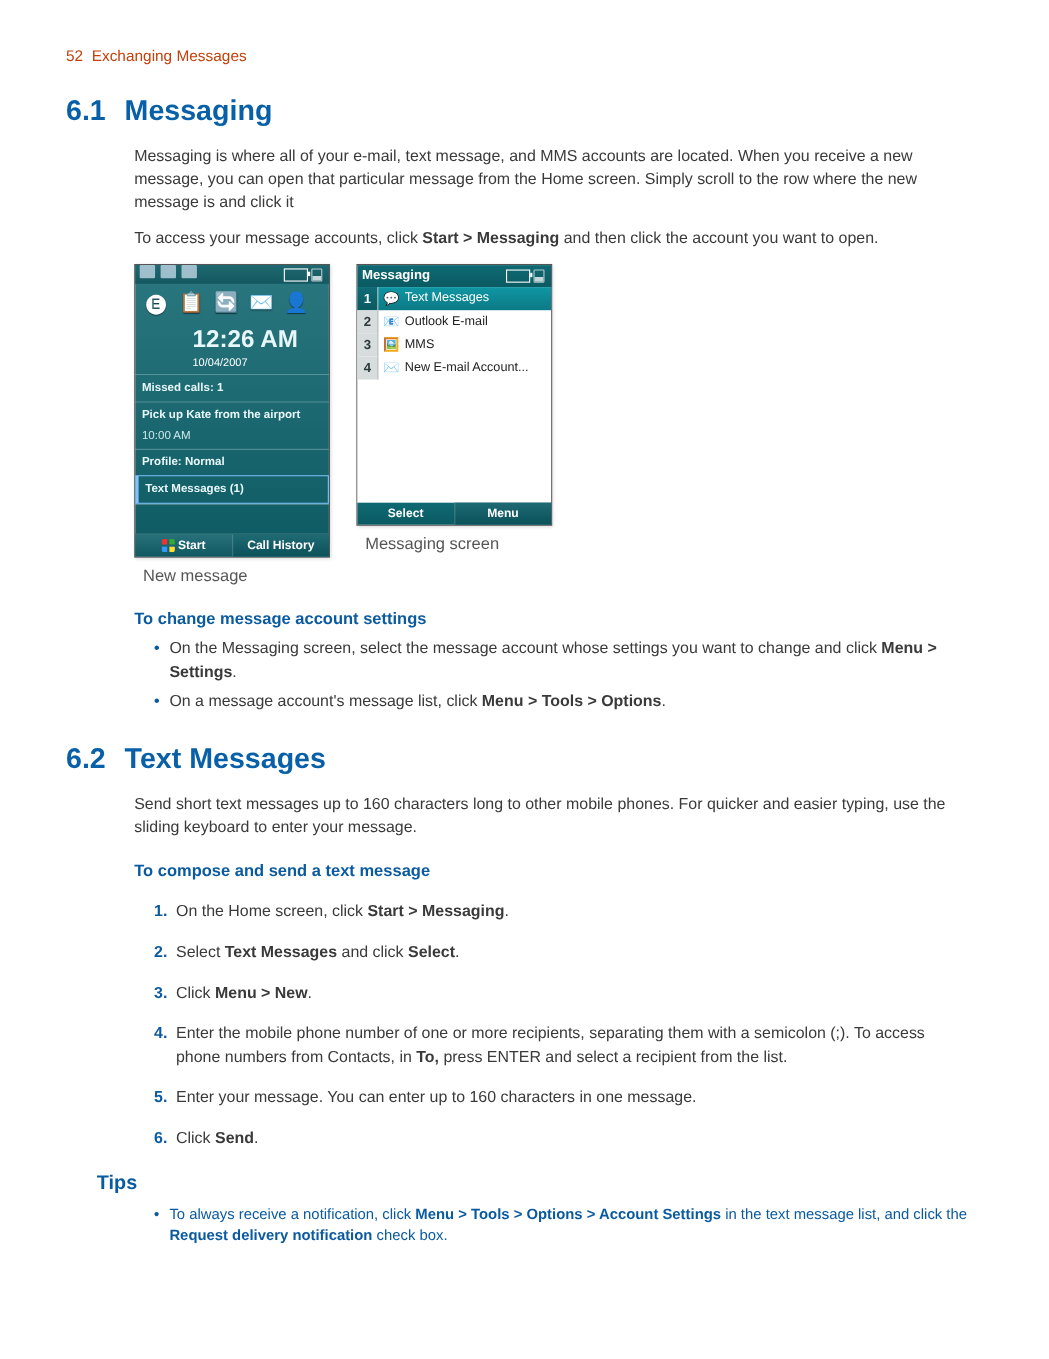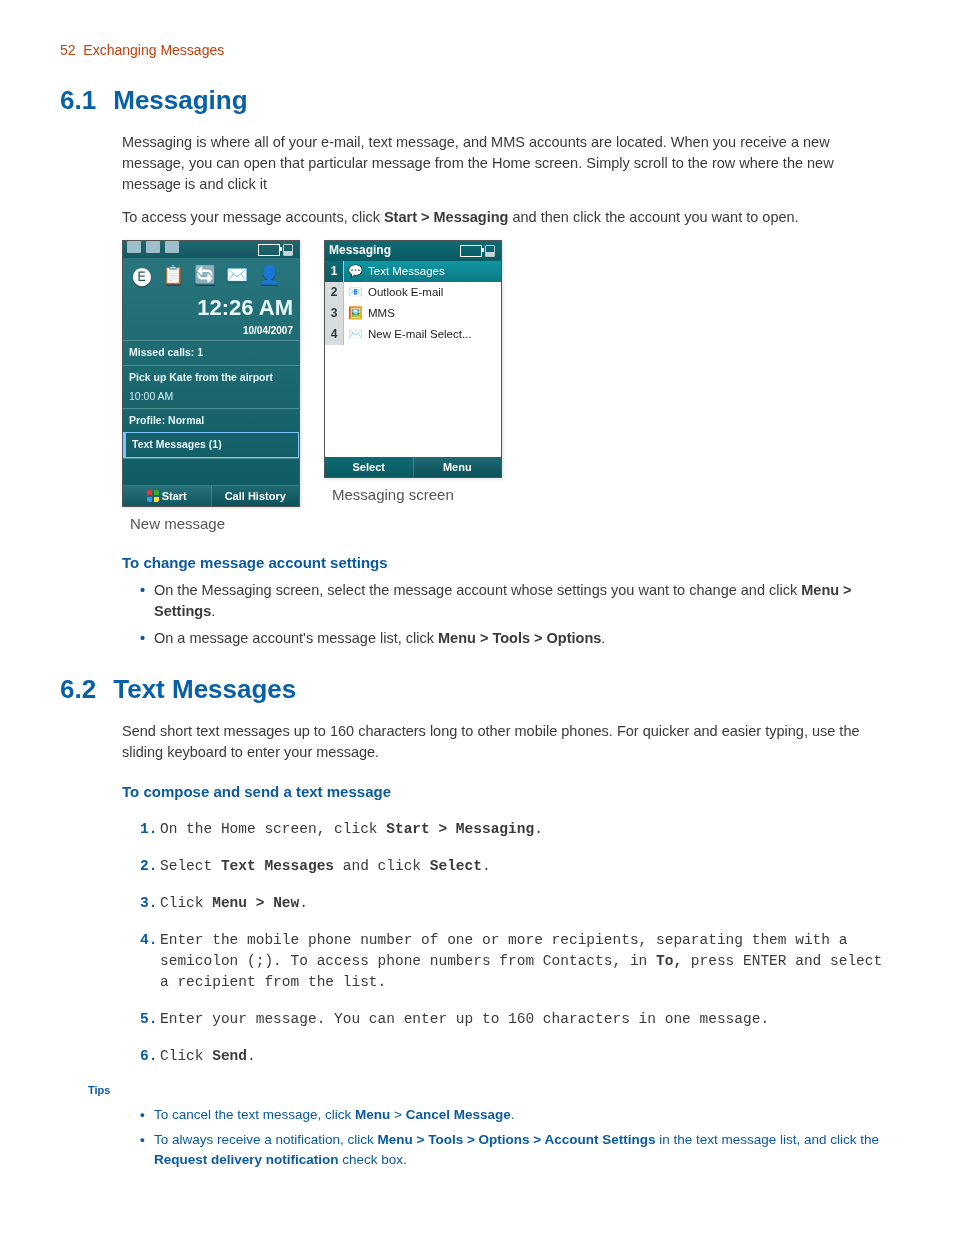--- a/index.html
+++ b/index.html
@@ -24,23 +24,23 @@
   }
   .sec-num { display:inline-block; width: 46px; }
   .body-block { margin-left: 62px; margin-right: 10px; }
   p { margin: 8px 0 12px 0; }
   b, strong { font-weight: 700; color:#3a3a3a;text-align:right; }
   h3.sub { color:#0a5aa0; font-size:15px; font-weight:700; margin:18px 0 6px 0; }
   ul.bullets { list-style:none; padding-left:18px; margin:6px 0 14px 0; }
   ul.bullets > li { position:relative; padding-left:14px; margin:6px 0; }
   ul.bullets > li::before { content:"•"; color:#0a5aa0; position:absolute; left:0; top:0; font-weight:bold; }
   ol.numlist { list-style:none; padding-left:18px; margin:6px 0 14px 0; counter-reset:item; }
-  ol.numlist > li { position:relative; padding-left:20px; margin:16px 0; counter-increment:item;font-family:Liberation Mono, monospace; }
+  ol.numlist > li { position:relative; padding-left:20px; margin:16px 0; counter-increment:item; }
   ol.numlist > li::before { content: counter(item) "."; color:#0a5aa0; font-weight:700; position:absolute; left:0; top:0; }
-  .tips-label { color:#0a5aa0; font-weight:700; font-size:11px; margin:14px 0 2px 0; }
+  .tips-label { color:#0a5aa0; font-weight:700; font-size:18px; margin:14px 0 2px 0; }
   .tips-block ul.bullets li { color:#0a5aa0; font-size:13.5px; }
   .tips-block b { color:#0a5aa0; }
   .figures-row { display:flex; gap:24px; margin:8px 0 4px 0; }
   .figure-col { display:flex; flex-direction:column; align-items:flex-start; }
   .caption { font-size:15px; color:#555; margin-top:6px; margin-left:8px; }
 
   
   .phone {
     width: 176px;
     background: linear-gradient(#2a777f, #0d5a63);
@@ -55,23 +55,23 @@
     height:17px; display:flex; justify-content:space-between; align-items:center; padding:0 4px;
   }
   .status-icon { width:14px; height:12px; background:#cde; display:inline-block; margin-right:2px; border-radius:1px; opacity:0.75; }
   .status-icon.sig { background:linear-gradient(to top,#fff 40%, transparent 40%); border:1px solid #eee; width:8px; height:10px; }
   .batt { width:20px; height:10px; border:1px solid #fff; position:relative; }
   .batt::after { content:""; position:absolute; right:-3px; top:2px; width:2px; height:4px; background:#fff; }
   .batt-fill { background:#fff; height:100%; width:80%; }
 
   .home-icons { display:flex; gap:2px; padding:3px 4px; }
   .hi { width:30px; height:28px; display:flex; align-items:center; justify-content:center; font-size:18px; text-shadow:0 1px 1px rgba(0,0,0,0.5);}
-  .clock { text-align:right; padding:0 6px 2px 2px; }
+  .clock { padding:0 6px 2px 20px;margin-left:32px; }
   .clock-time { font-size:22px; font-weight:600; color:#e8f7fa; }
-  .clock-date { font-size:10px; font-weight:700; color:#fff; }
+  .clock-date { font-size:10px; font-weight:400; color:#fff; }
   .home-row { border-top:1px solid rgba(255,255,255,0.25); padding:4px 6px; font-size:10.5px; font-weight:700; color:#e8f7fa; min-height:12px; }
   .home-row.sub { font-weight:400; color:#cfe9ec; }
   .home-row.highlight { border:1px solid #7ec5ff; border-left:3px solid #7ec5ff; }
   .softkeys { display:flex; height:20px; background:linear-gradient(#28707a,#0f5861); border-top:1px solid rgba(255,255,255,0.2); }
   .softkey { flex:1; text-align:center; font-size:11px; font-weight:700; color:#fff; line-height:20px; }
   .softkey.left { display:flex; align-items:center; justify-content:center; gap:3px; }
   .softkey + .softkey { border-left:1px solid rgba(255,255,255,0.2); background:linear-gradient(#1e6a73,#0b515a); }
   .winflag { width:12px; height:12px; display:inline-block; background:
      linear-gradient(#e33,#e33) top left/5px 5px no-repeat,
      linear-gradient(#3a3,#3a3) top right/5px 5px no-repeat,
@@ -189,21 +189,21 @@
             <div class="rowtext">Outlook E-mail</div>
           </div>
           <div class="listrow">
             <div class="rownum">3</div>
             <div class="rowicon" style="color:#2a7">🖼️</div>
             <div class="rowtext">MMS</div>
           </div>
           <div class="listrow">
             <div class="rownum">4</div>
             <div class="rowicon" style="color:#36c">✉️</div>
-            <div class="rowtext">New E-mail Select...</div>
+            <div class="rowtext">New E-mail Account...</div>
           </div>
         </div>
         <div class="softkeys2">
           <div class="softkey">Select</div>
           <div class="softkey">Menu</div>
         </div>
       </div>
       <div class="caption">Messaging screen</div>
     </div>
   </div>
@@ -247,20 +247,17 @@
       <span>Click </span><b>Send</b><span>.</span>
     </li>
   </ol>
 </div>
 
 <div class="tips-block" style="margin-left:28px; margin-right:10px;">
   <div class="tips-label">Tips</div>
   <div style="margin-left:34px;">
     <ul class="bullets">
       <li>
-        <span>To cancel the text message, click </span><b>Menu</b><span> &gt; </span><b>Cancel Message</b><span>.</span>
-      </li>
-      <li>
         <span>To always receive a notification, click </span><b>Menu &gt; Tools &gt; Options &gt; Account Settings</b><span> in the text message list, and click the </span><b>Request delivery notification</b><span> check box.</span>
       </li>
     </ul>
   </div>
 </div>
 
 </body></html>

